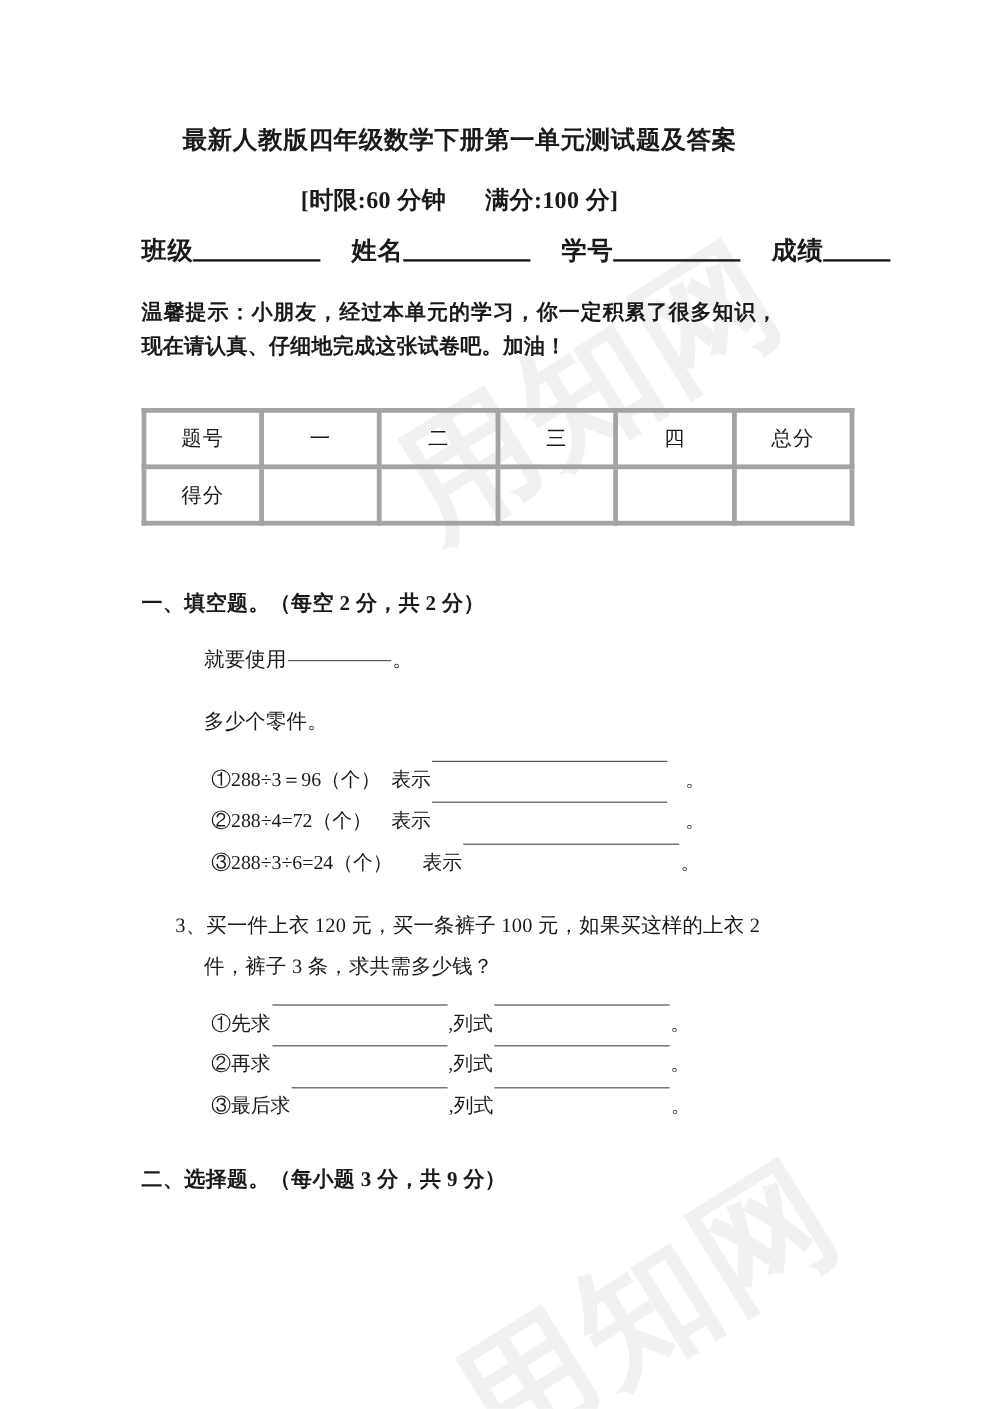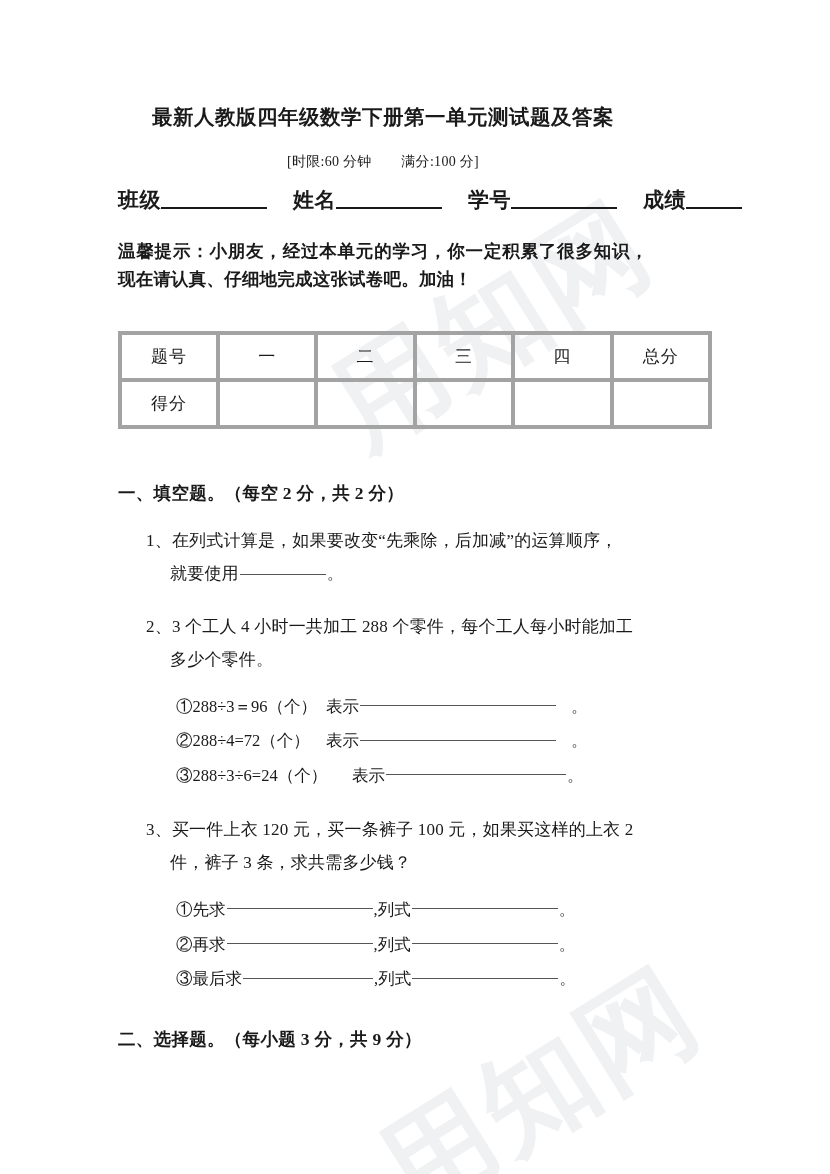--- a/index.html
+++ b/index.html
@@ -59,22 +59,22 @@
     text-align: center;
     font-size: 20.5px;
     font-weight: bold;
     letter-spacing: 0.5px;
     padding-top: 105px;
     line-height: 1.2;
   }
 
   .exam-meta {
     text-align: center;
-    font-size: 14px;
-    font-weight: normal;
+    font-size: 20px;
+    font-weight: bold;
     margin-top: 23px;
     letter-spacing: 0.3px;
   }
   .exam-meta .gap { display: inline-block; width: 22px; }
 
   
   .student-row {
     display: flex;
     align-items: flex-end;
     margin-top: 19px;
@@ -145,21 +145,21 @@
   .q-indent { padding-left: 24px; }
 
   .sub {
     padding-left: 58px;
     margin-top: 14px;
     font-size: 16.5px;
     line-height: 2.1;
   }
   .sub-row {
     display: flex;
-    align-items: center;
+    align-items: flex-start;
     white-space: nowrap;
   }
   .sub-expr { display: inline-block; width: 150px; }
   .ul {
     display: inline-block;
     border-bottom: 1px solid #555;
     height: 1px;
     margin: 0 1px 4px 1px;
   }
   .ul-wide { width: 196px; }
@@ -231,28 +231,26 @@
         <td></td>
         <td></td>
         <td></td>
       </tr>
     </tbody>
   </table>
 
   <div class="section-head">一、填空题。（每空 2 分，共 2 分）</div>
 
   <div class="q">
-    <span class="q-line">1、在列式计算是，如果要改变“先乘除，后加减”的运算顺序，</span>
     <span class="q-line q-indent">
       <span>就要使用</span><span class="ul ul-med" style="width:86px"></span><span>。</span>
     </span>
   </div>
 
   <div class="q">
-    <span class="q-line">2、3 个工人 4 小时一共加工 288 个零件，每个工人每小时能加工</span>
     <span class="q-line q-indent">多少个零件。</span>
   </div>
 
   <div class="sub">
     <div class="sub-row">
       <span class="sub-expr circ">①288÷3＝96（个）</span>
       <span>表示</span>
         <span class="ul ul-wide"></span>
         <span class="pad-sm"></span>
         <span>。</span>

